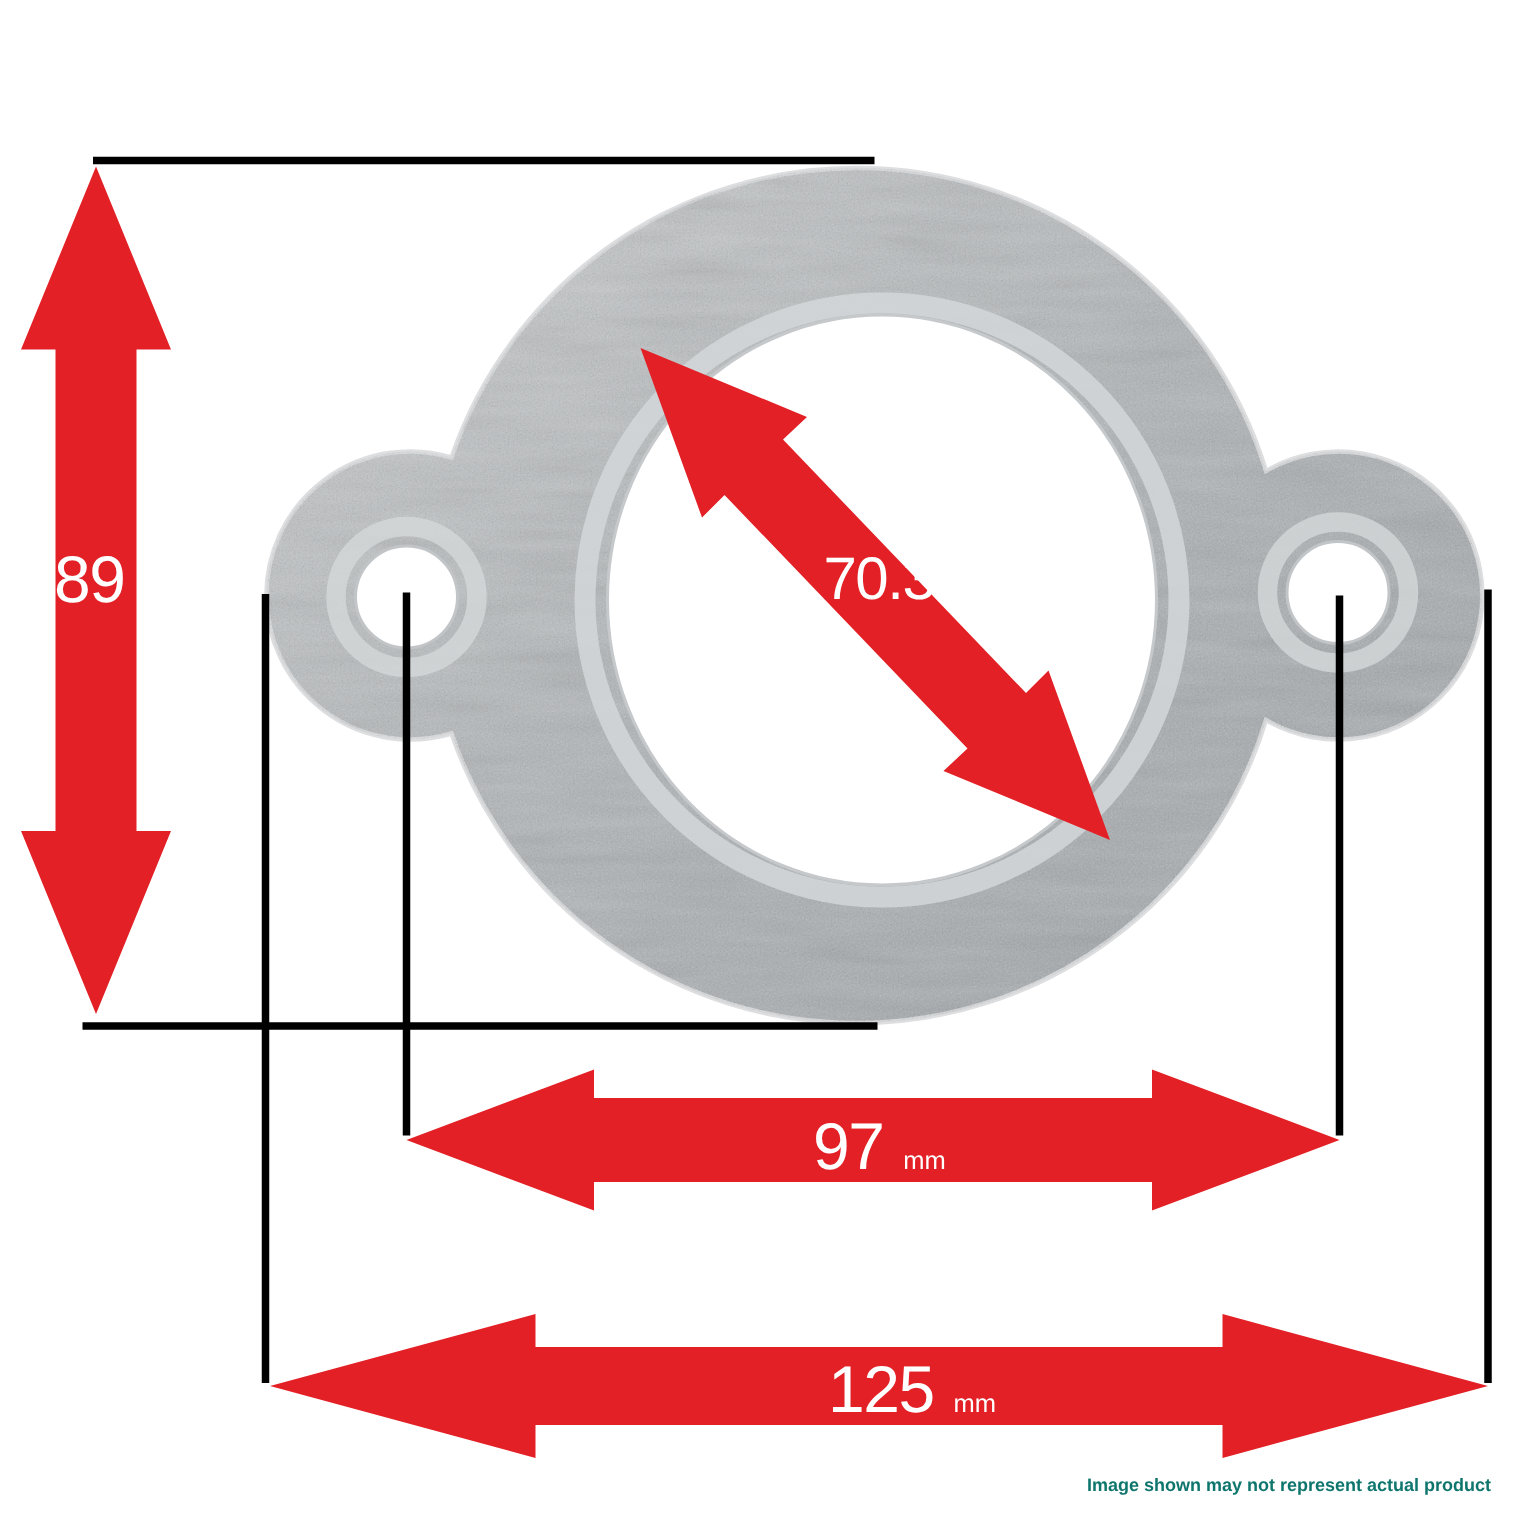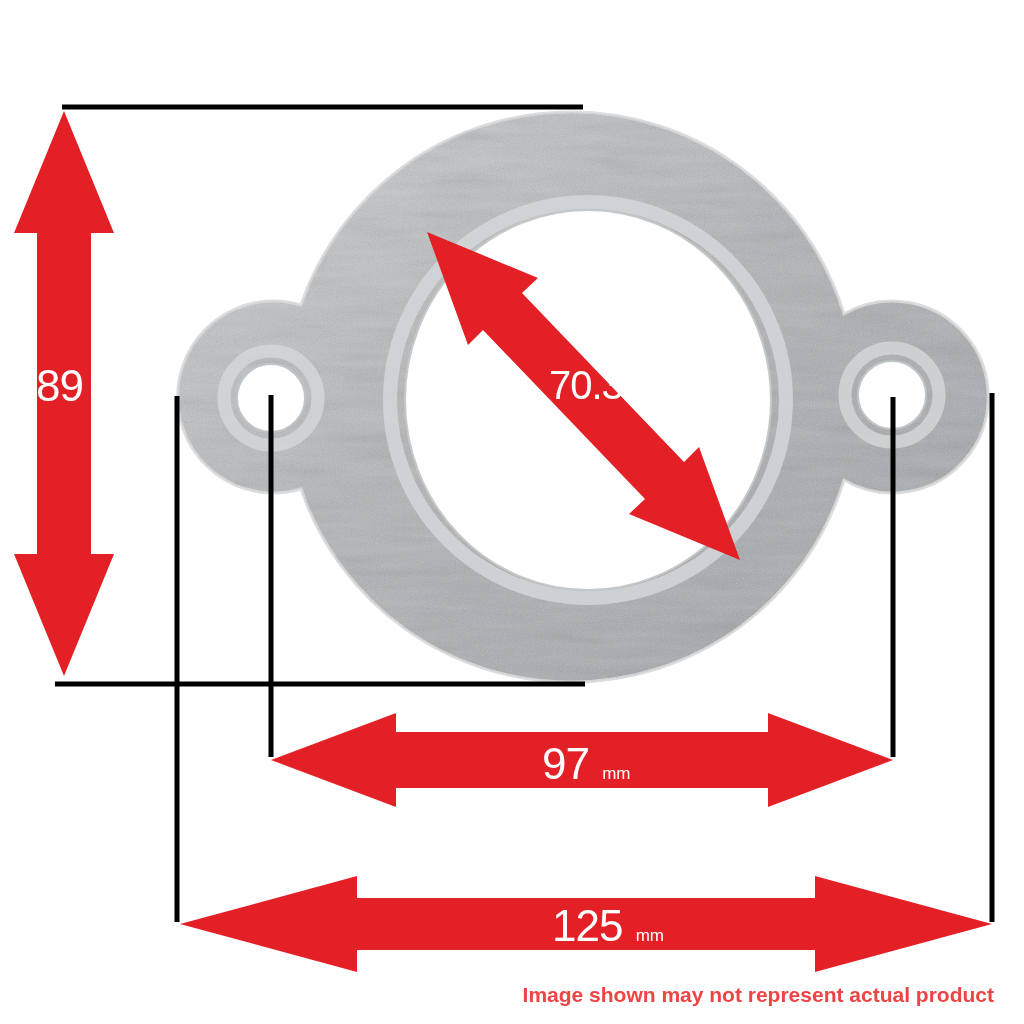--- a/index.html
+++ b/index.html
@@ -32,23 +32,23 @@
   }
   .dim-unit {
     font-size: 17px;
     font-weight: 400;
     letter-spacing: 0;
   }
   .disclaimer {
     position: absolute;
     right: 30px;
     top: 983px;
-    font-size: 21px;
+    font-size: 12px;
     font-weight: 700;
-    color: #ef4444;
+    color: #0f766e;
     letter-spacing: 0;
   }
 </style>
 </head>
 <body>
 
 <div class="stage">
 
   <svg width="1024" height="1024" viewBox="0 0 1024 1024">
     <defs>

